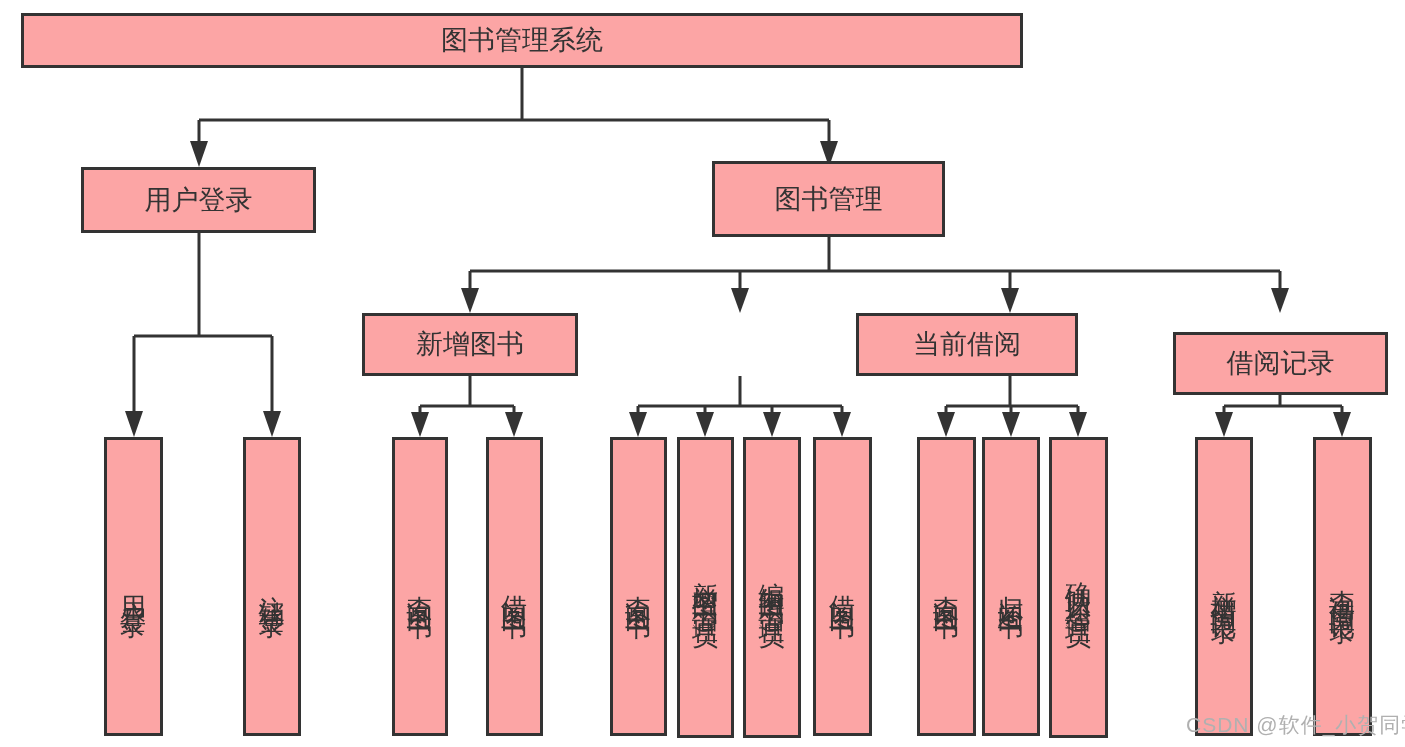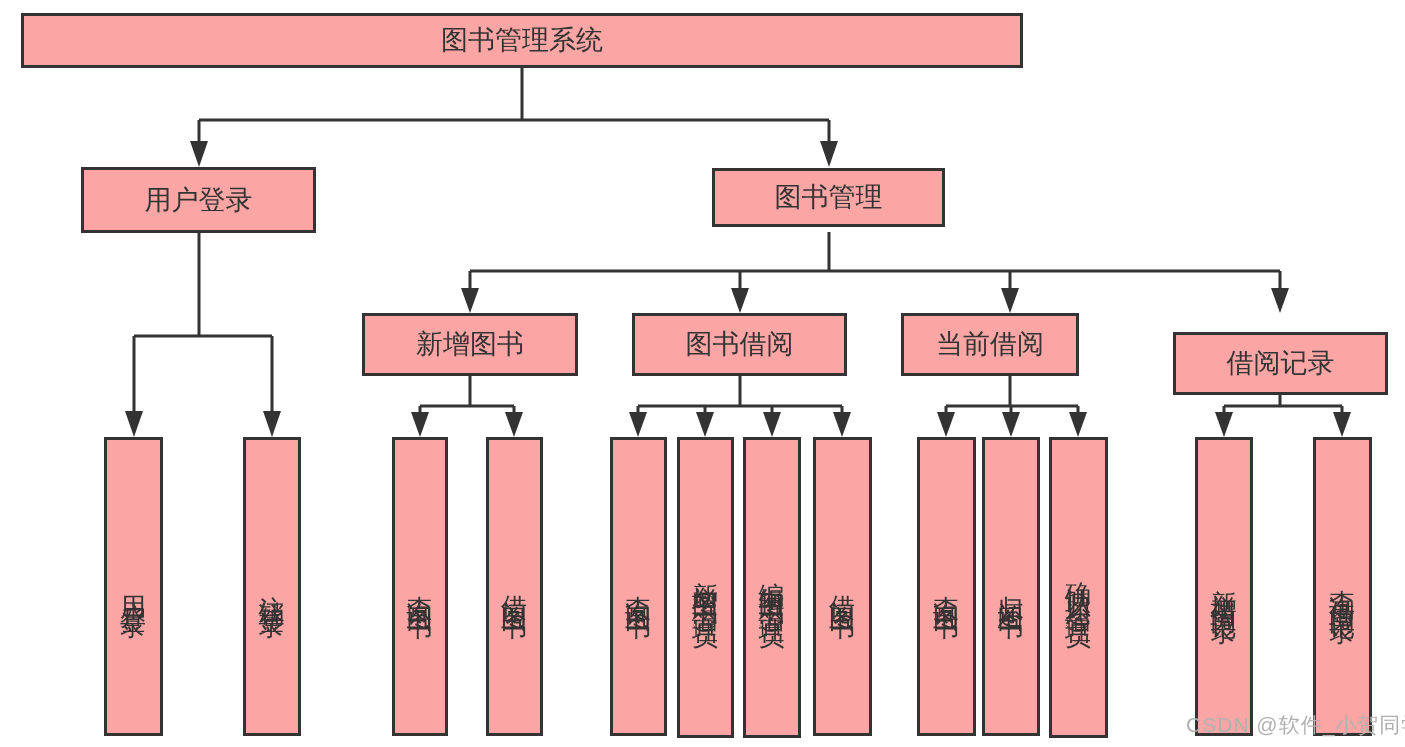--- a/index.html
+++ b/index.html
@@ -90,25 +90,24 @@
     <polygon points="1069,412 1087,412 1078,437"></polygon>
 
     <path d="M1280 376 V406 M1224 406 H1342 M1224 406 V414 M1342 406 V414"></path>
     <polygon points="1215,412 1233,412 1224,437"></polygon>
     <polygon points="1333,412 1351,412 1342,437"></polygon>
   </svg>
 
   <div class="box" style="left:21px;top:13px;width:1002px;height:55px">图书管理系统</div>
 
   <div class="box" style="left:81px;top:167px;width:235px;height:66px">用户登录</div>
-  <div class="box" style="left:712px;top:168px;width:233px;height:59px">图书管理</div>
+  <div class="box" style="left:712px;top:161px;width:233px;height:76px">图书管理</div>
 
   <div class="box" style="left:362px;top:313px;width:216px;height:63px">新增图书</div>
-  <div class="box" style="left:632px;top:313px;width:215px;height:63px">图书借阅</div>
-  <div class="box" style="left:901px;top:313px;width:178px;height:63px">当前借阅</div>
+  <div class="box" style="left:856px;top:313px;width:222px;height:63px">当前借阅</div>
   <div class="box" style="left:1173px;top:332px;width:215px;height:63px">借阅记录</div>
 
   <div class="box v" style="left:104px;top:437px;width:59px;height:299px">用户登录</div>
   <div class="box v" style="left:243px;top:437px;width:58px;height:299px">注销登录</div>
 
   <div class="box v" style="left:392px;top:437px;width:56px;height:299px">查询图书</div>
   <div class="box v" style="left:486px;top:437px;width:57px;height:299px">借阅图书</div>
 
   <div class="box v" style="left:610px;top:437px;width:57px;height:299px">查询图书</div>
   <div class="box v" style="left:677px;top:437px;width:57px;height:301px">新增图书（管理员）</div>

